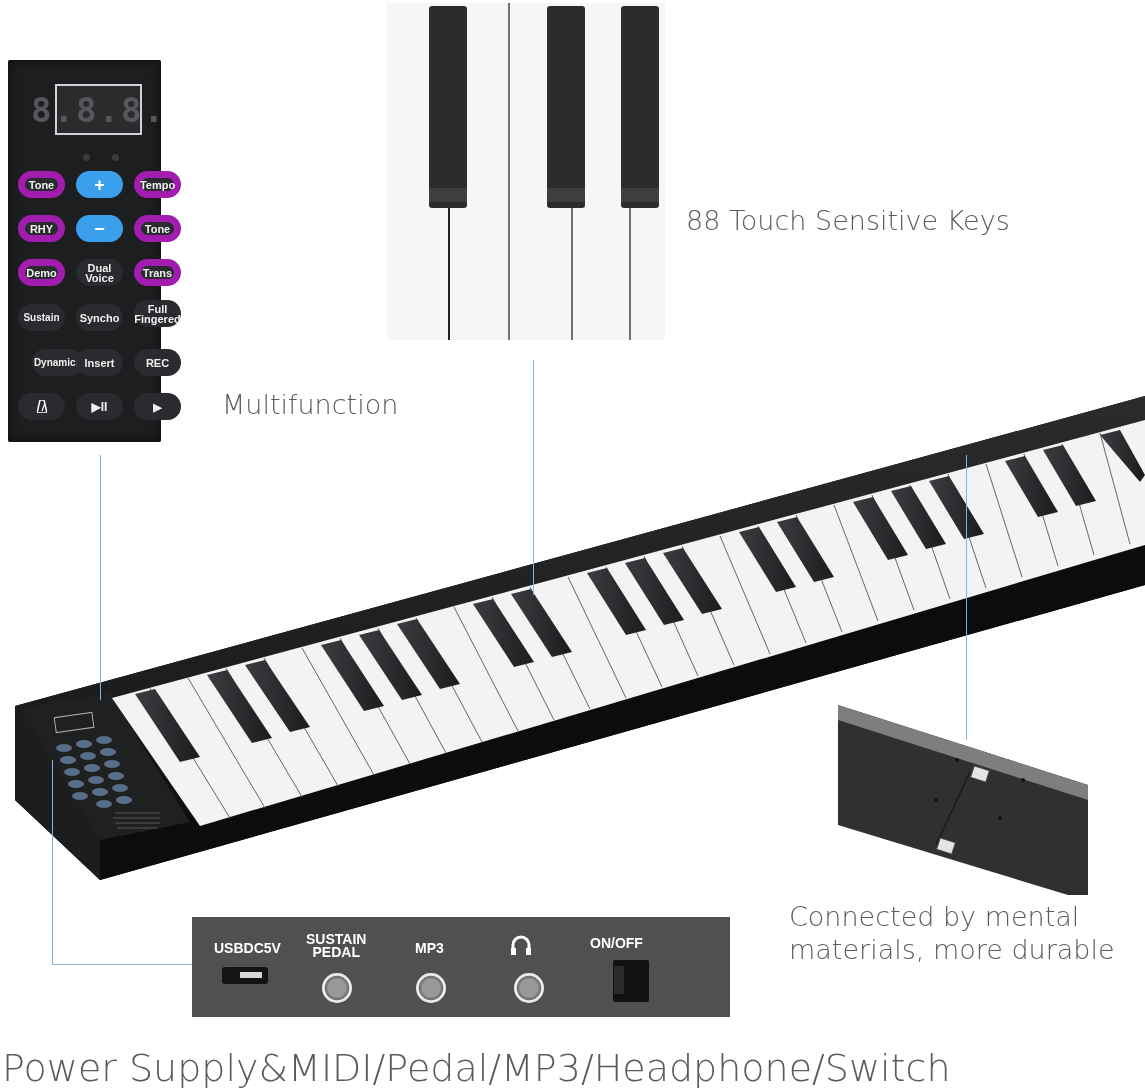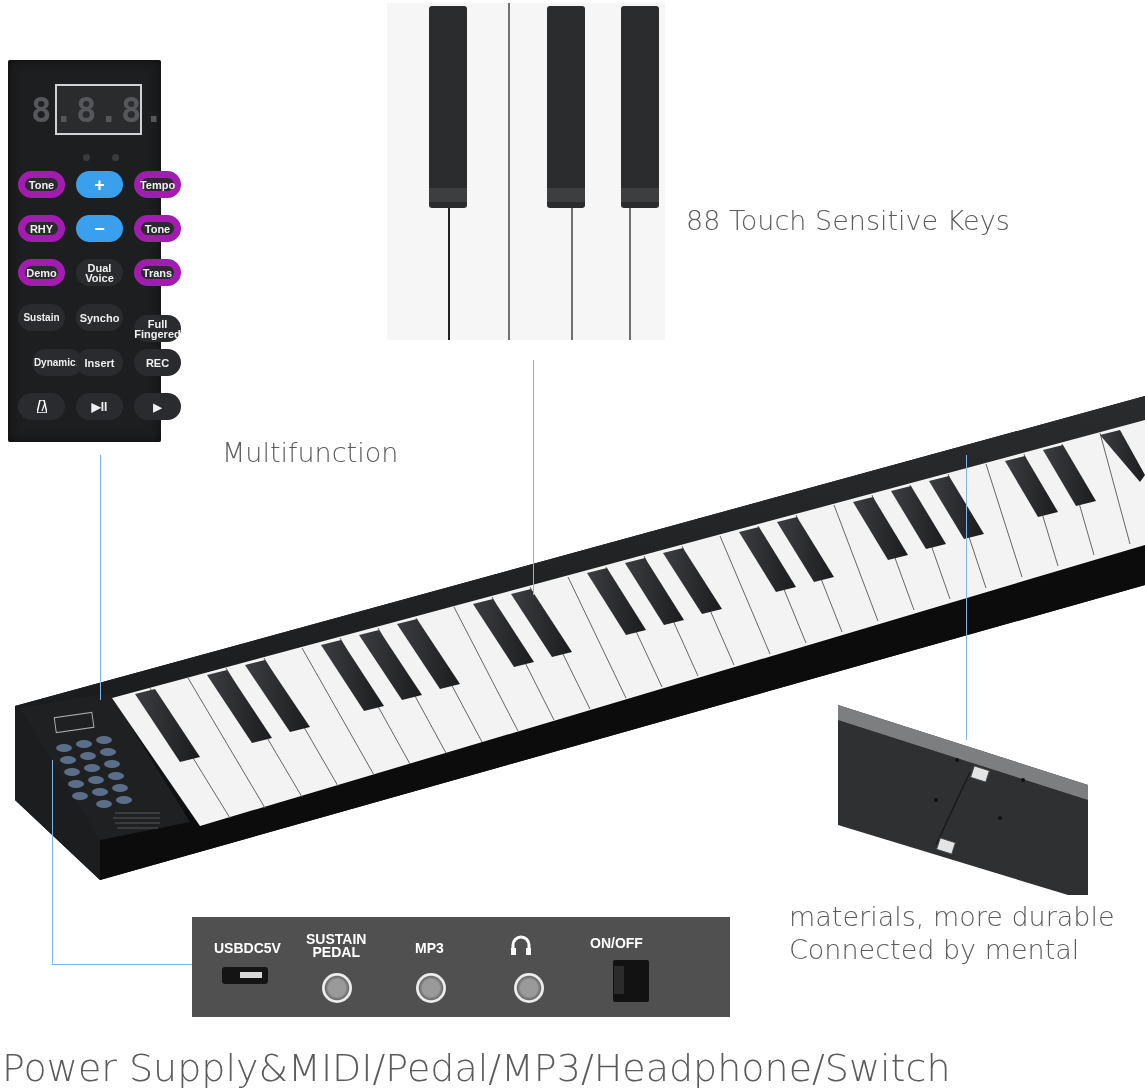--- a/index.html
+++ b/index.html
@@ -24,21 +24,21 @@
   .pbtn.outline { border:7px solid #a21caf; }
   .pbtn.blue { background:#3aa0ee; color:#fff; font-size:18px; border:none; }
   .pbtn.small { font-size:11px; }
 
   
   #keyzoom { left:387px; top:3px; width:278px; height:337px; background:#f7f7f7; overflow:hidden; }
 
   
   .caption { color:#5b5b5b; font-family:"DejaVu Sans", sans-serif; font-weight:300; }
   #cap-keys { left:686px; top:205px; font-size:27px; }
-  #cap-multi { left:222px; top:389px; font-size:27px;margin-top:48px; }
+  #cap-multi { left:222px; top:389px; font-size:27px; }
   #cap-connect { left:789px; top:900px; font-size:27px; line-height:33px; }
   #cap-ports { left:2px; top:1046px; font-size:38px; }
 
   
   #ports { left:192px; top:917px; width:538px; height:100px; background:#505050; }
   .plabel { position:absolute; color:#ffffff; font-family:"Liberation Sans", sans-serif;
             font-weight:bold; font-size:14px; text-align:center; line-height:13px; }
   .jack { position:absolute; width:30px; height:30px; border-radius:50%;
           background:radial-gradient(circle, #9a9a9a 0 40%, #6b6b6b 55%, #ececec 60% 78%, #2a2a2a 82%); }
 
@@ -184,41 +184,41 @@
   <div class="pbtn outline" style="left:10px;top:155px">RHY</div>
   <div class="pbtn blue" style="left:68px;top:155px">−</div>
   <div class="pbtn outline" style="left:126px;top:155px">Tone</div>
 
   <div class="pbtn outline" style="left:10px;top:199px">Demo</div>
   <div class="pbtn small" style="left:68px;top:199px;padding:0 8px">Dual Voice</div>
   <div class="pbtn outline" style="left:126px;top:199px">Trans</div>
 
   <div class="pbtn" style="left:10px;top:244px;font-size:10px">Sustain</div>
   <div class="pbtn" style="left:68px;top:244px">Syncho</div>
-  <div class="pbtn small" style="left:126px;top:255px;padding:0 6px">Full Fingered</div>
+  <div class="pbtn small" style="left:126px;top:240px;padding:0 6px">Full Fingered</div>
 
   <div class="pbtn" style="left:24px;top:289px;width:51px;font-size:10px">Dynamics</div>
   <div class="pbtn" style="left:68px;top:289px">Insert</div>
   <div class="pbtn" style="left:126px;top:289px">REC</div>
 
   <div class="pbtn" style="left:10px;top:333px">
     <svg width="10" height="13" viewBox="0 0 10 13">
       <polygon points="3,0 7,0 10,13 0,13" fill="none" stroke="#fff" stroke-width="1.5"></polygon>
       <line x1="5" y1="11" x2="8" y2="3" stroke="#fff" stroke-width="1.2"></line>
     </svg>
   </div>
   <div class="pbtn" style="left:68px;top:333px;font-size:12px">▶II</div>
   <div class="pbtn" style="left:126px;top:333px;font-size:11px">▶</div>
 </div>
 
 <div id="cap-keys" class="abs caption">88 Touch Sensitive Keys</div>
 <div id="cap-multi" class="abs caption">Multifunction</div>
 <div id="cap-connect" class="abs caption">
+  <div>Connected by mental</div>
   <div>materials, more durable</div>
-  <div>Connected by mental</div>
 </div>
 <div id="cap-ports" class="abs caption">Power Supply&amp;MIDI/Pedal/MP3/Headphone/Switch</div>
 
 <div id="hinge" class="abs">
   <svg width="250" height="195" viewBox="0 0 250 195">
     <polygon points="0,5 250,85 250,195 230,195 0,125" fill="#2f3032"></polygon>
     <polygon points="0,5 250,85 250,100 0,20" fill="#7d7e80"></polygon>
     <line x1="132" y1="72" x2="98" y2="145" stroke="#1a1a1a" stroke-width="1.5"></line>
     <rect x="134" y="68" width="16" height="12" fill="#e4e4e4" stroke="#444" transform="rotate(18 142 74)"></rect>
     <rect x="100" y="140" width="16" height="12" fill="#e4e4e4" stroke="#444" transform="rotate(18 108 146)"></rect>

